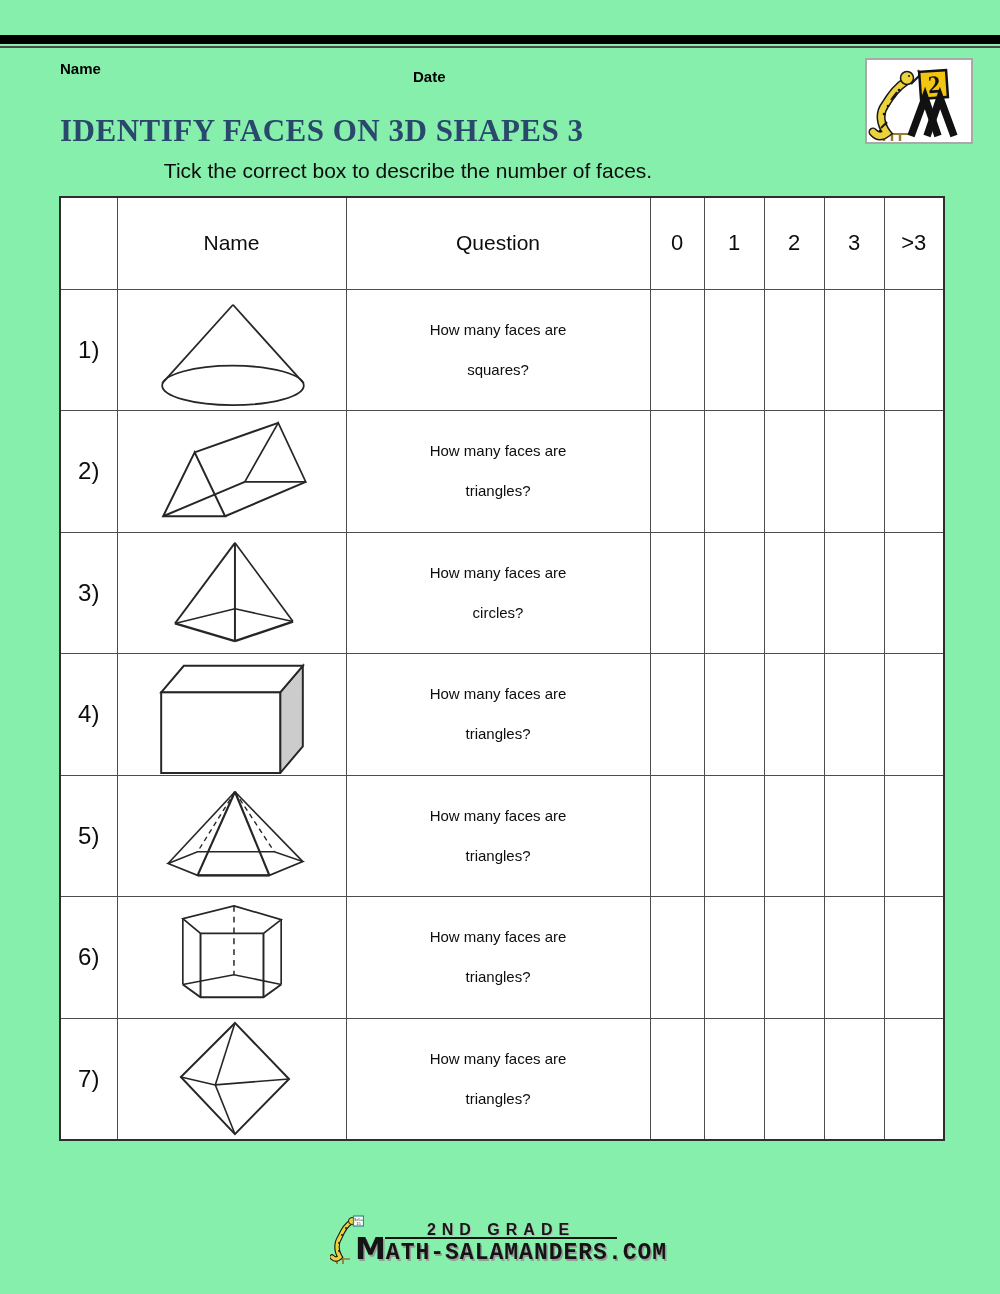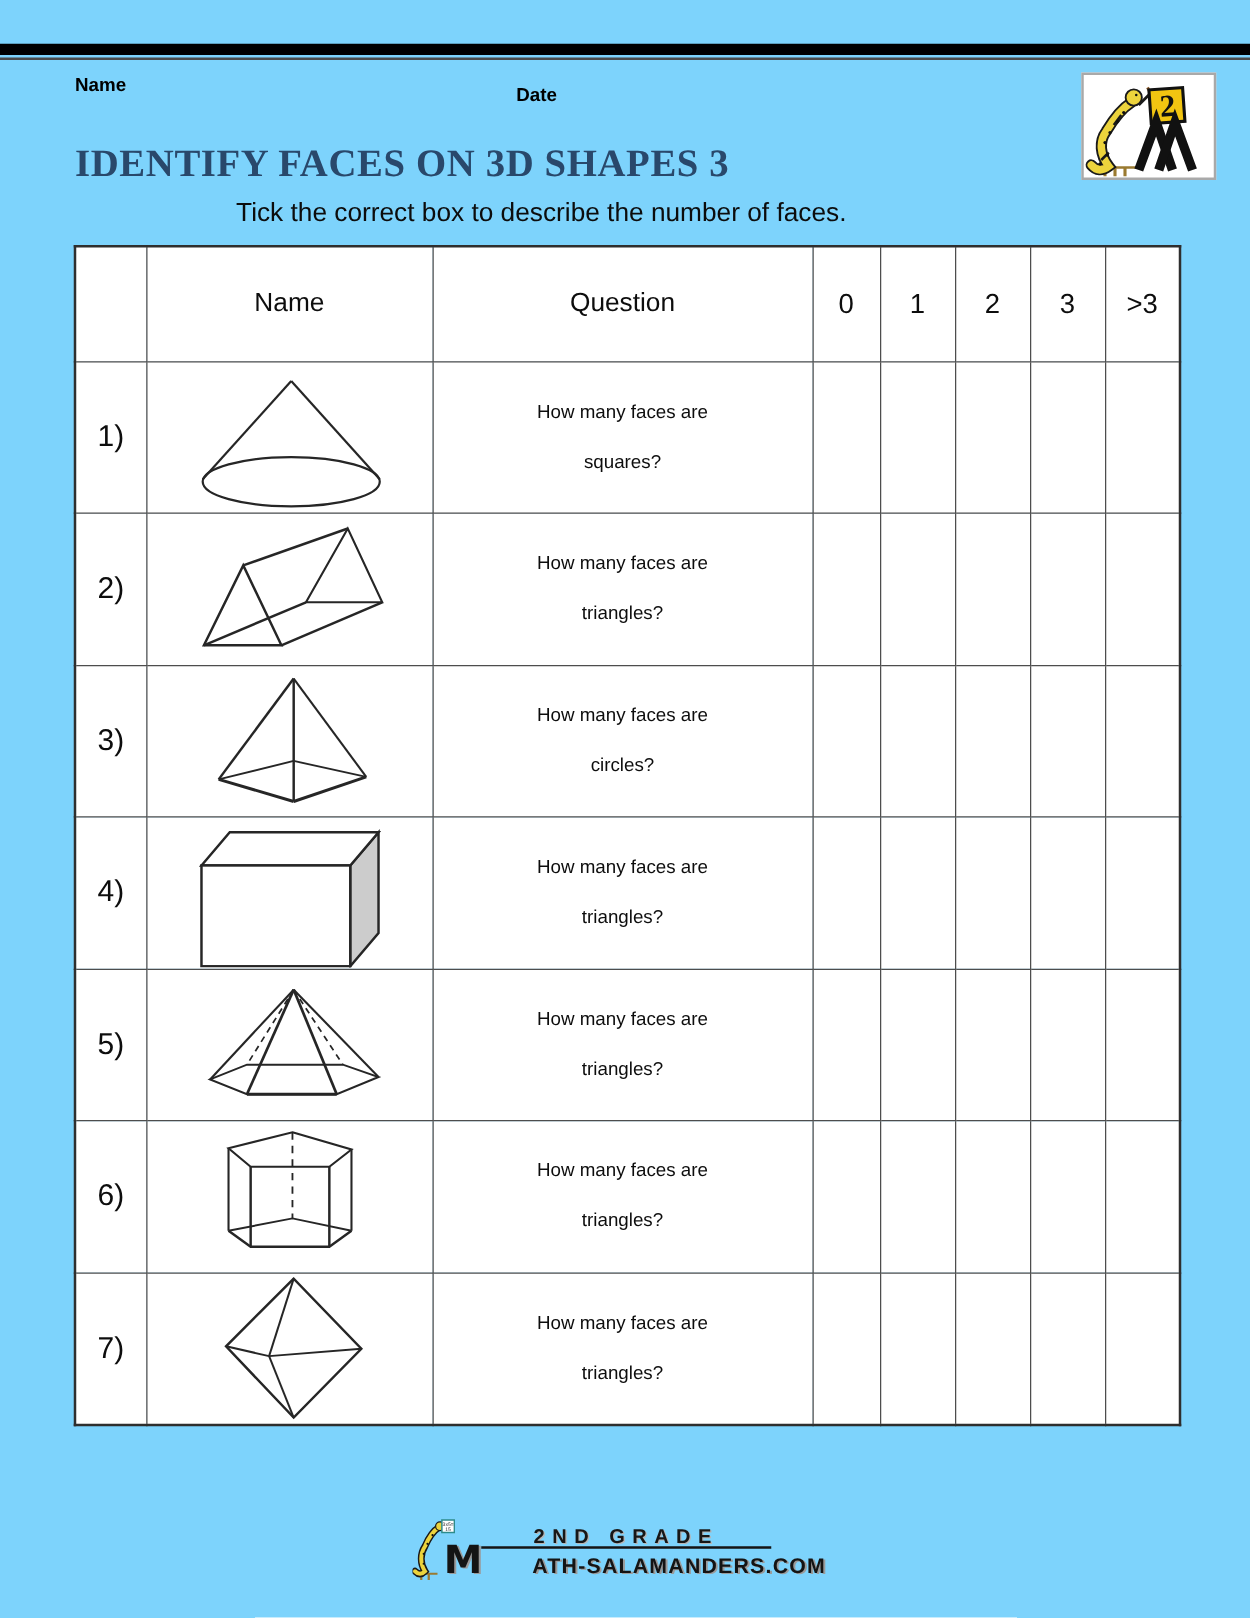--- a/index.html
+++ b/index.html
@@ -1,17 +1,17 @@
 <!DOCTYPE html>
 <html><head>
 <meta charset="utf-8">
 <style>
   html,body{margin:0;padding:0;background:#ffffff;}
   .page{
-    position:relative;width:1000px;height:1294px;background:#7dd3fc;
+    position:relative;width:1000px;height:1294px;background:#86efac;
     font-family:"Liberation Sans",sans-serif;color:#111;overflow:hidden;
   }
   
   .rule-thick{position:absolute;left:0;top:35px;width:1000px;height:9px;background:#000;}
   .rule-thin{position:absolute;left:0;top:46px;width:1000px;height:2px;background:#4a4a4a;}
 
   .name-label{position:absolute;left:60px;top:60px;font-size:15px;font-weight:600;color:#000;}
   .date-label{position:absolute;left:413px;top:68px;font-size:15px;font-weight:600;color:#000;}
 
   .logo-box{
@@ -19,21 +19,21 @@
     border:2px solid #a9a9a9;background:#fff;
   }
 
   .title{
     position:absolute;left:60px;top:113px;width:700px;
     font-family:"Liberation Serif",serif;font-size:31px;letter-spacing:.5px;
     color:#29486b;font-weight:600;white-space:nowrap;
   }
   .instruction{
     position:absolute;left:0;top:159px;width:816px;text-align:center;
-    font-size:21px;color:#0c0c0c;padding-left:25px;
+    font-size:21px;color:#0c0c0c;
   }
 
   table.faces{
     position:absolute;left:59px;top:196px;border-collapse:collapse;table-layout:fixed;
     border:2px solid #2e2e2e;
   }
   table.faces th,table.faces td{
     border:1px solid #4d4d4d;padding:0;margin:0;text-align:center;vertical-align:middle;
     background:#fff;
   }
@@ -52,23 +52,22 @@
     font-size:16px;font-weight:bold;letter-spacing:6px;color:#171717;
     text-shadow:1px 1px 0 #b5b5b5;white-space:nowrap;
   }
   .footer-line{position:absolute;left:55px;top:24px;width:232px;height:2px;background:#141414;}
   .footer-wordmark{position:absolute;left:25px;top:17px;white-space:nowrap;color:#141414;}
   .footer-wordmark .big-m{
     font-family:"DejaVu Sans",sans-serif;font-weight:bold;font-size:31px;
     text-shadow:1.5px 1.5px 0 #9a9a9a;
   }
   .footer-wordmark .rest{
-    font-family:Liberation Sans, sans-serif;font-weight:bold;font-size:17px;letter-spacing:1px;
+    font-family:Liberation Mono, monospace;font-weight:bold;font-size:23px;letter-spacing:1px;
     text-shadow:1.5px 1.5px 0 #9a9a9a;
-    padding-left:40px;
   }
   .footer-sala{position:absolute;left:0;top:2px;}
 </style>
 </head>
 <body>
 
 <div class="page">
 
   <div class="rule-thick"></div>
   <div class="rule-thin"></div>

